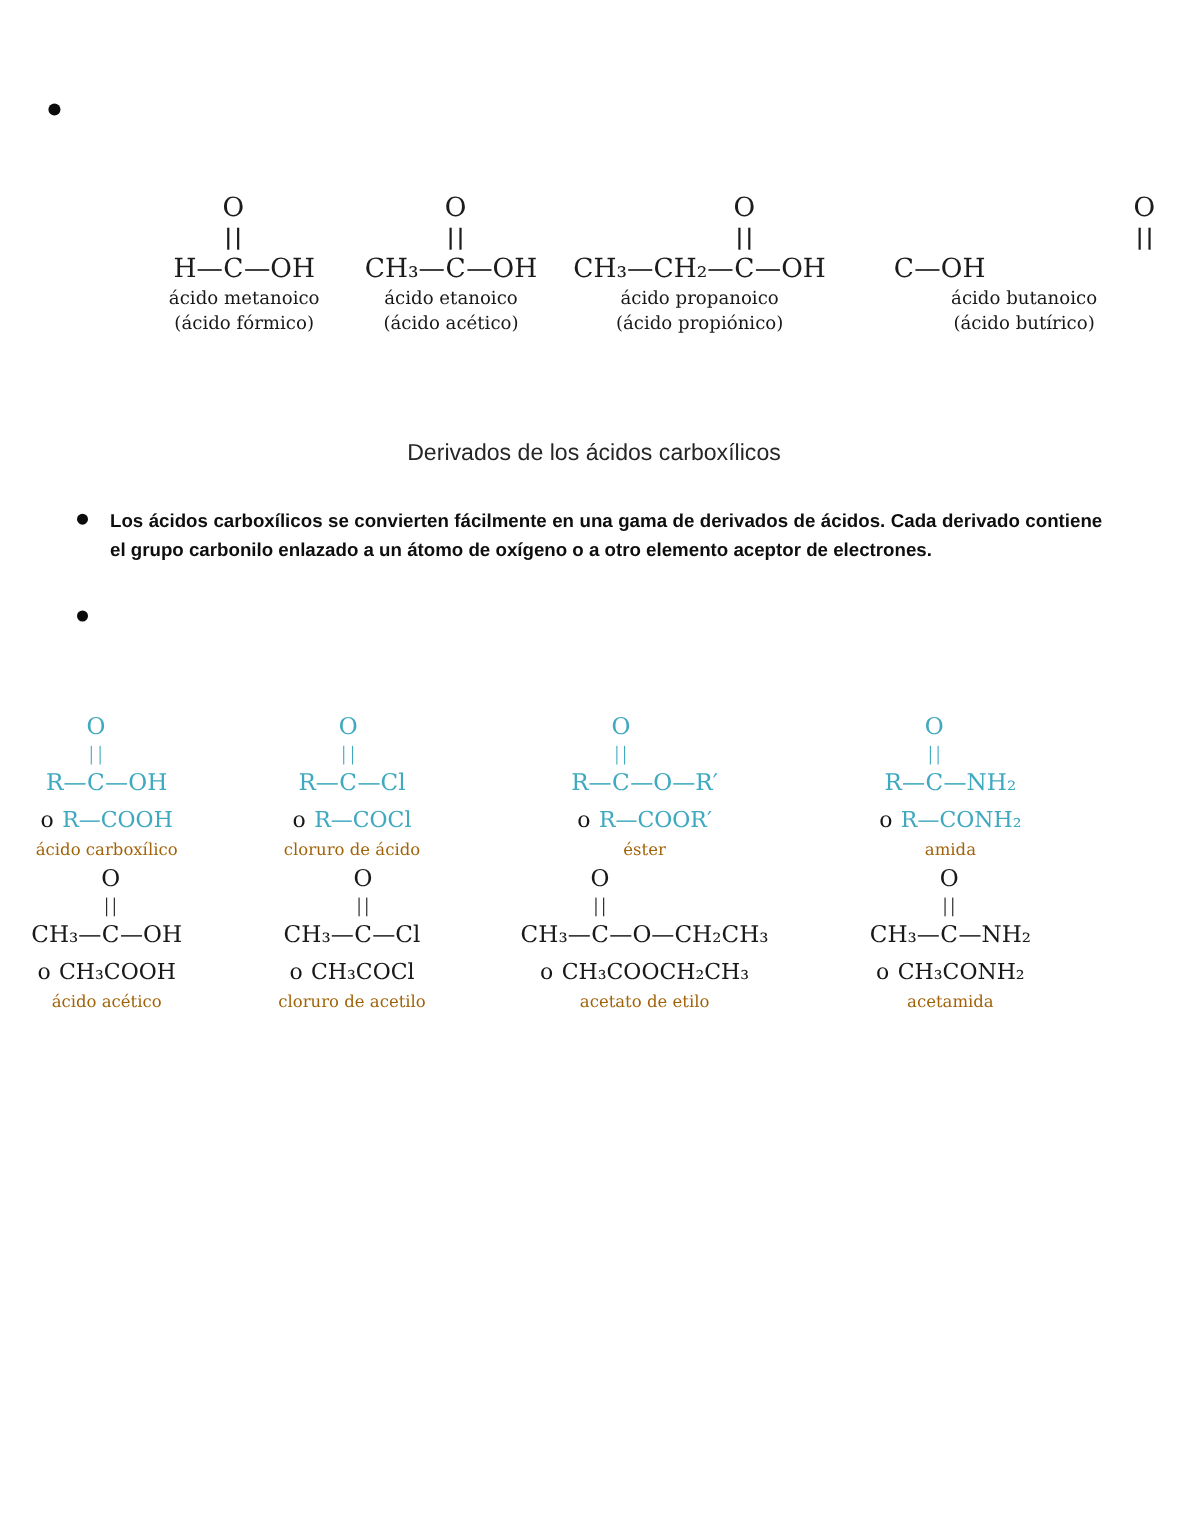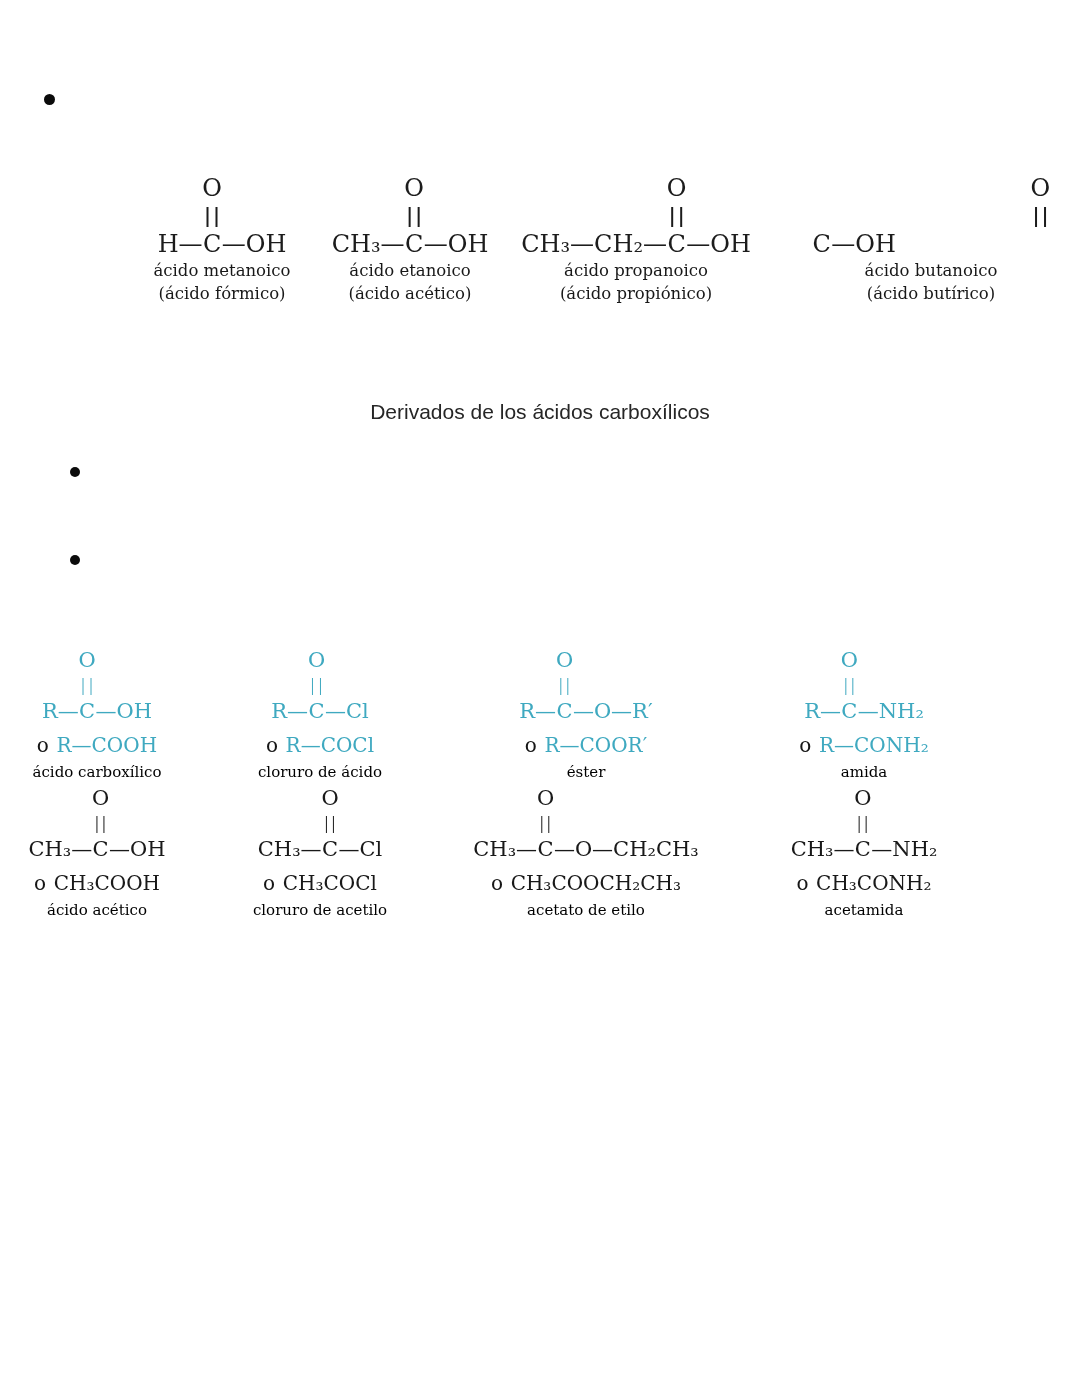--- a/index.html
+++ b/index.html
@@ -27,21 +27,21 @@
   .srow.bondrow{margin:3px 0 4px;}
   .srow.formula{line-height:1.15;}
 
   .acid{font-size:24px;color:#1c1c1c;top:176px;}
   .acid .sname{}
   .acid .sname,.acid .sname2{font-size:16.5px;line-height:23px;color:#181818;text-align:center;}
 
   .deriv{font-size:21px;}
   .deriv .alt{margin-top:10px;font-size:20px;color:#161616;}
   .deriv .opfx{margin-right:0.38em;color:#161616;}
-  .deriv .sname{margin-top:6px;font-size:15px;color:#000000;}
+  .deriv .sname{margin-top:6px;font-size:15px;color:#a16207;}
   .generic .skel,.generic .altf{color:var(--accent,#3fa9c0);}
   .example .skel,.example .altf{color:#191919;}
 </style>
 </head>
 <body>
 
 <div class="page">
 
   <span class="dot" style="left:44px;top:94px;width:11px;height:11px;"></span>
 
@@ -128,20 +128,21 @@
           <span>—OH</span>
         </div>
     </div>
     <div class="sname">ácido butanoico</div>
     <div class="sname2">(ácido butírico)</div>
   </div>
 
   <div class="heading" style="top:400px;">Derivados de los ácidos carboxílicos</div>
 
   <span class="dot" style="left:70px;top:467px;width:10px;height:10px;"></span>
+  <div class="btxt just" style="left:100px;top:461px;width:902px;">Los ácidos carboxílicos se convierten fácilmente en una gama de derivados de ácidos. Cada derivado contiene el grupo carbonilo enlazado a un átomo de oxígeno o a otro elemento aceptor de electrones.</div>
 
   <span class="dot" style="left:70px;top:555px;width:10px;height:10px;"></span>
 
   <div class="struct deriv generic" style="left:97px;top:650px;">
     <div class="skel">
       <div class="srow">
           <span class="ghost">R—</span>
           <span class="cc">O</span>
         </div>
       <div class="srow bondrow">

